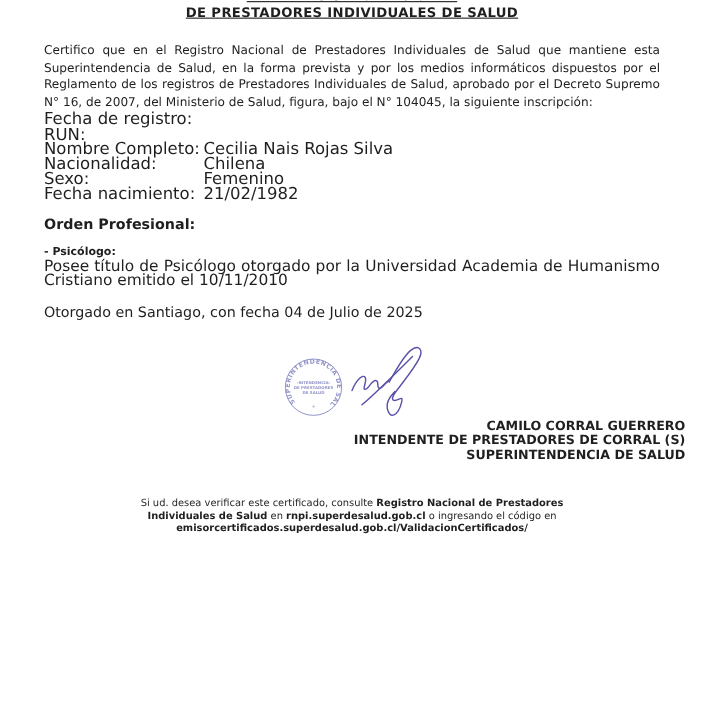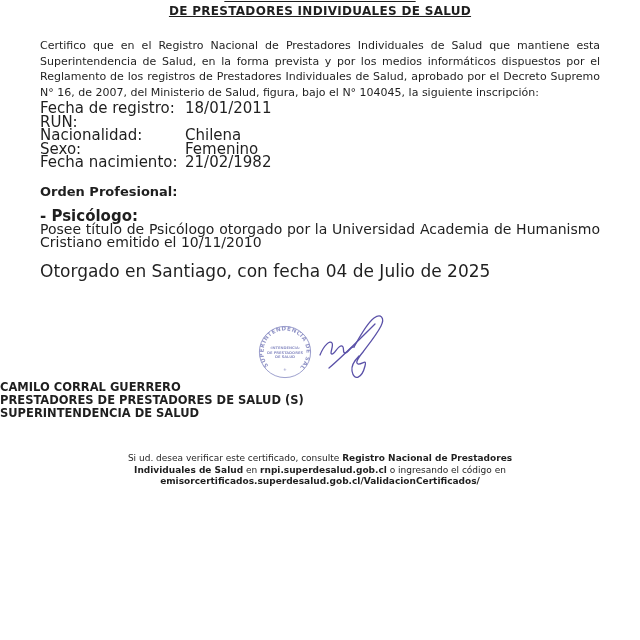--- a/index.html
+++ b/index.html
@@ -28,30 +28,30 @@
     font-size:11px;line-height:15.5px;
     text-align:justify;
   }
   
   .fields{margin:2px 40px 0 40px;}
   .field-row{display:flex;font-size:15px;line-height:13.5px;align-items:center;}
   .field-label{width:145px;flex:0 0 145px;}
   .field-value{flex:1;}
   
   .orden-heading{margin:15px 40px 0 40px;font-size:13px;font-weight:bold;line-height:13px;}
-  .profession{margin:12px 40px 0 40px;font-size:15px;font-weight:bold;line-height:13px;}
+  .profession{margin:12px 40px 0 40px;font-size:10px;font-weight:bold;line-height:13px;}
   .profession-detail{margin:0 40px;font-size:14px;line-height:13px;text-align:justify;}
-  .issued{margin:16px 40px 0 40px;font-size:17px;line-height:13px;}
+  .issued{margin:16px 40px 0 40px;font-size:13px;line-height:13px;}
   
   .stamp{position:absolute;left:258px;top:325px;width:54px;height:54px;color:var(--seal_ink);}
   .stamp text{fill:currentColor;font-family:"DejaVu Sans",sans-serif;font-weight:bold;}
   .signature-svg{position:absolute;left:316px;top:311px;width:78px;height:72px;color:var(--signature_ink);}
   .signature-svg path{fill:none;stroke:currentColor;stroke-width:1.3;stroke-linecap:round;stroke-linejoin:round;}
   
-  .signer{position:absolute;left:0;top:381px;width:623px;text-align:left;}
+  .signer{position:absolute;left:0;top:381px;width:623px;text-align:right;}
   .signer-line{font-size:11.5px;font-weight:bold;line-height:13px;}
   
   .footer{
     position:absolute;left:110px;top:444px;width:420px;
     font-size:9px;line-height:11.5px;text-align:center;
   }
   .footer b{font-weight:bold;}
 </style>
 </head>
 <body>
@@ -61,26 +61,27 @@
   <div class="title-block">
     <div class="title-line title-line-1">EN EL REGISTRO NACIONAL</div>
     <div class="title-line title-line-2">DE PRESTADORES INDIVIDUALES DE SALUD</div>
   </div>
 
   <p class="intro">Certifico que en el Registro Nacional de Prestadores Individuales de Salud que mantiene esta Superintendencia de Salud, en la forma prevista y por los medios informáticos dispuestos por el Reglamento de los registros de Prestadores Individuales de Salud, aprobado por el Decreto Supremo N° 16, de 2007, del Ministerio de Salud, figura, bajo el N° 104045, la siguiente inscripción:</p>
 
   <div class="fields">
     <div class="field-row">
         <span class="field-label">Fecha de registro:</span>
-        <span class="field-value">18/01/2011</span>
       </div>
     <div class="field-row">
         <span class="field-label">RUN:</span>
       </div>
     <div class="field-row">
+        <span class="field-label">Nombre Completo:</span>
+        <span class="field-value">Cecilia Nais Rojas Silva</span>
       </div>
     <div class="field-row">
         <span class="field-label">Nacionalidad:</span>
         <span class="field-value">Chilena</span>
       </div>
     <div class="field-row">
         <span class="field-label">Sexo:</span>
         <span class="field-value">Femenino</span>
       </div>
     <div class="field-row">
@@ -110,19 +111,19 @@
   </svg>
 
   <svg class="signature-svg" viewBox="0 0 78 72" aria-hidden="true">
     <path d="M 4,44 C 8,34 14,29 16,32 C 18,35 13,43 16,43 C 19,43 22,34 26,35 C 29,36 26,42 29,42 C 32,42 35,35 38,36"></path>
     <path d="M 38,36 C 43,27 51,12 58,7 C 65,2 69,7 65,15 C 61,23 53,33 47,41 C 42,47 39,52 42,53 C 46,54 51,47 49,55 C 46,67 38,71 36,60 C 35,54 39,49 43,45"></path>
     <path d="M 13,57 C 25,47 45,27 59,13"></path>
   </svg>
 
   <div class="signer">
     <div class="signer-line">CAMILO CORRAL GUERRERO</div>
-    <div class="signer-line">PRESTADORES DE PRESTADORES DE SALUD (S)</div>
+    <div class="signer-line">INTENDENTE DE PRESTADORES DE CORRAL (S)</div>
     <div class="signer-line">SUPERINTENDENCIA DE SALUD</div>
   </div>
 
   <p class="footer"><span>Si ud. desea verificar este certificado, consulte </span><b>Registro Nacional de Prestadores Individuales de Salud</b><span> en </span><b>rnpi.superdesalud.gob.cl</b><span> o ingresando el código en </span><b>emisorcertificados.superdesalud.gob.cl/ValidacionCertificados/</b></p>
 
 </div>
 
 </body></html>

